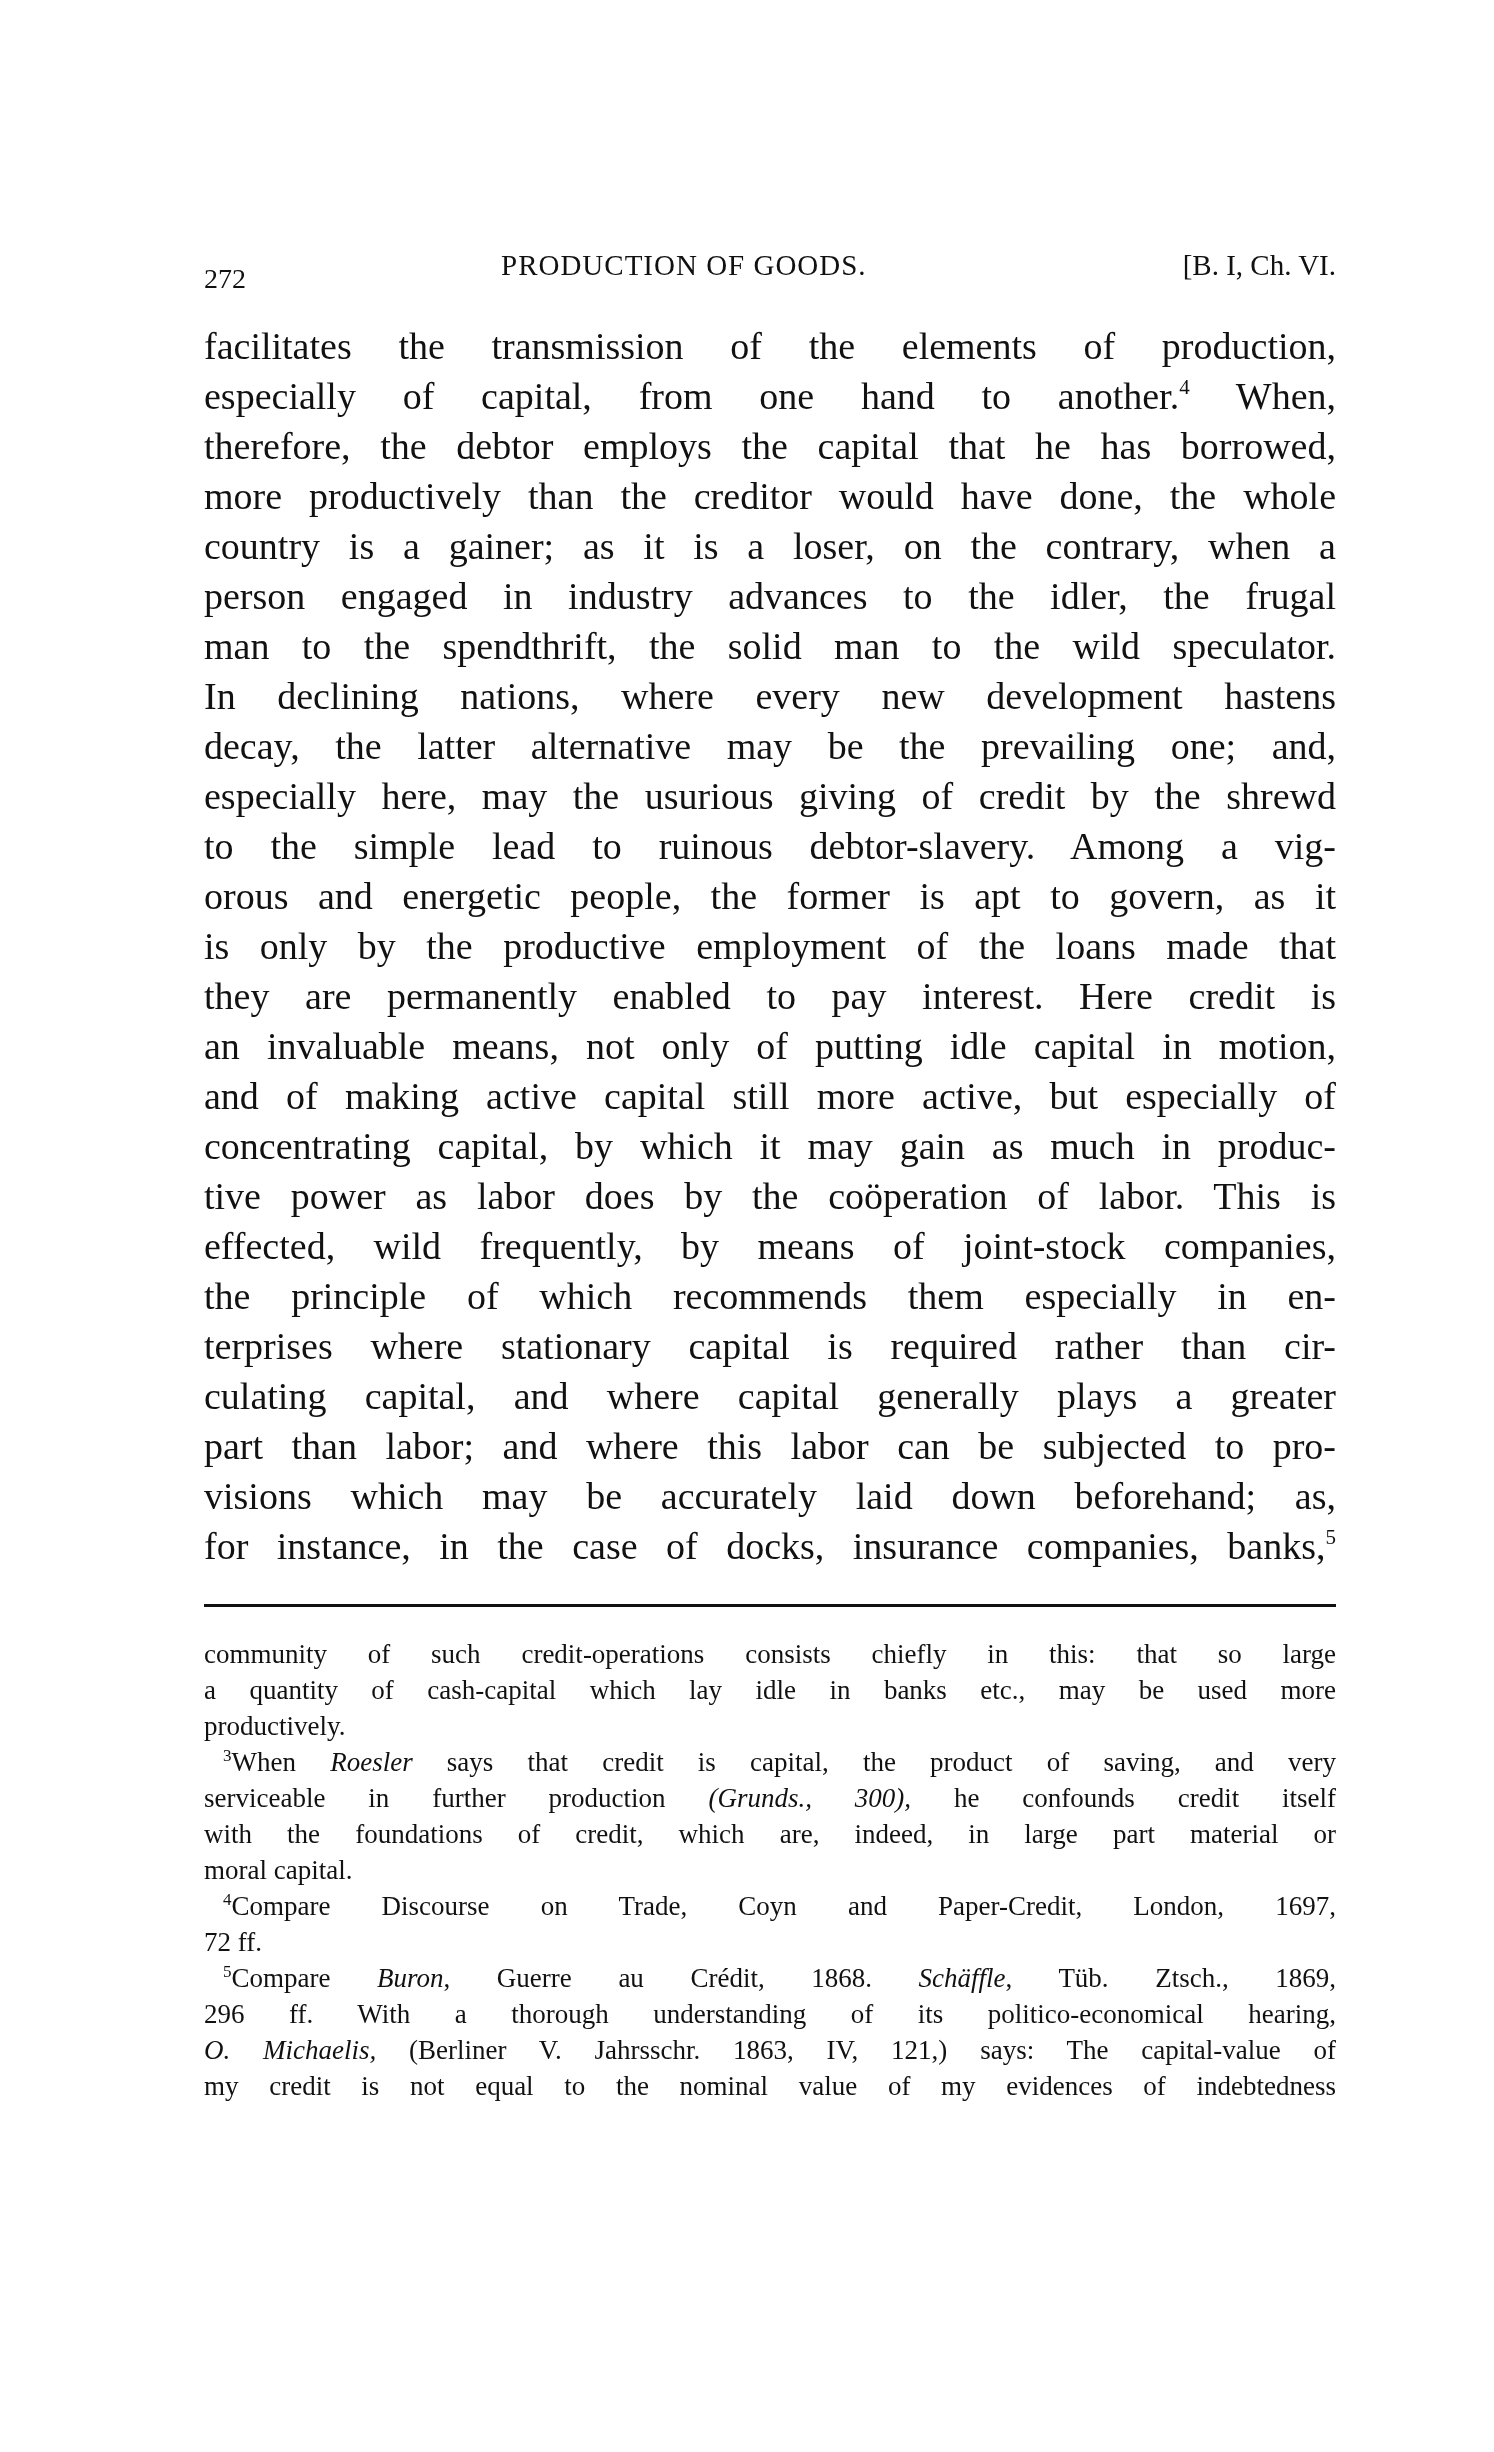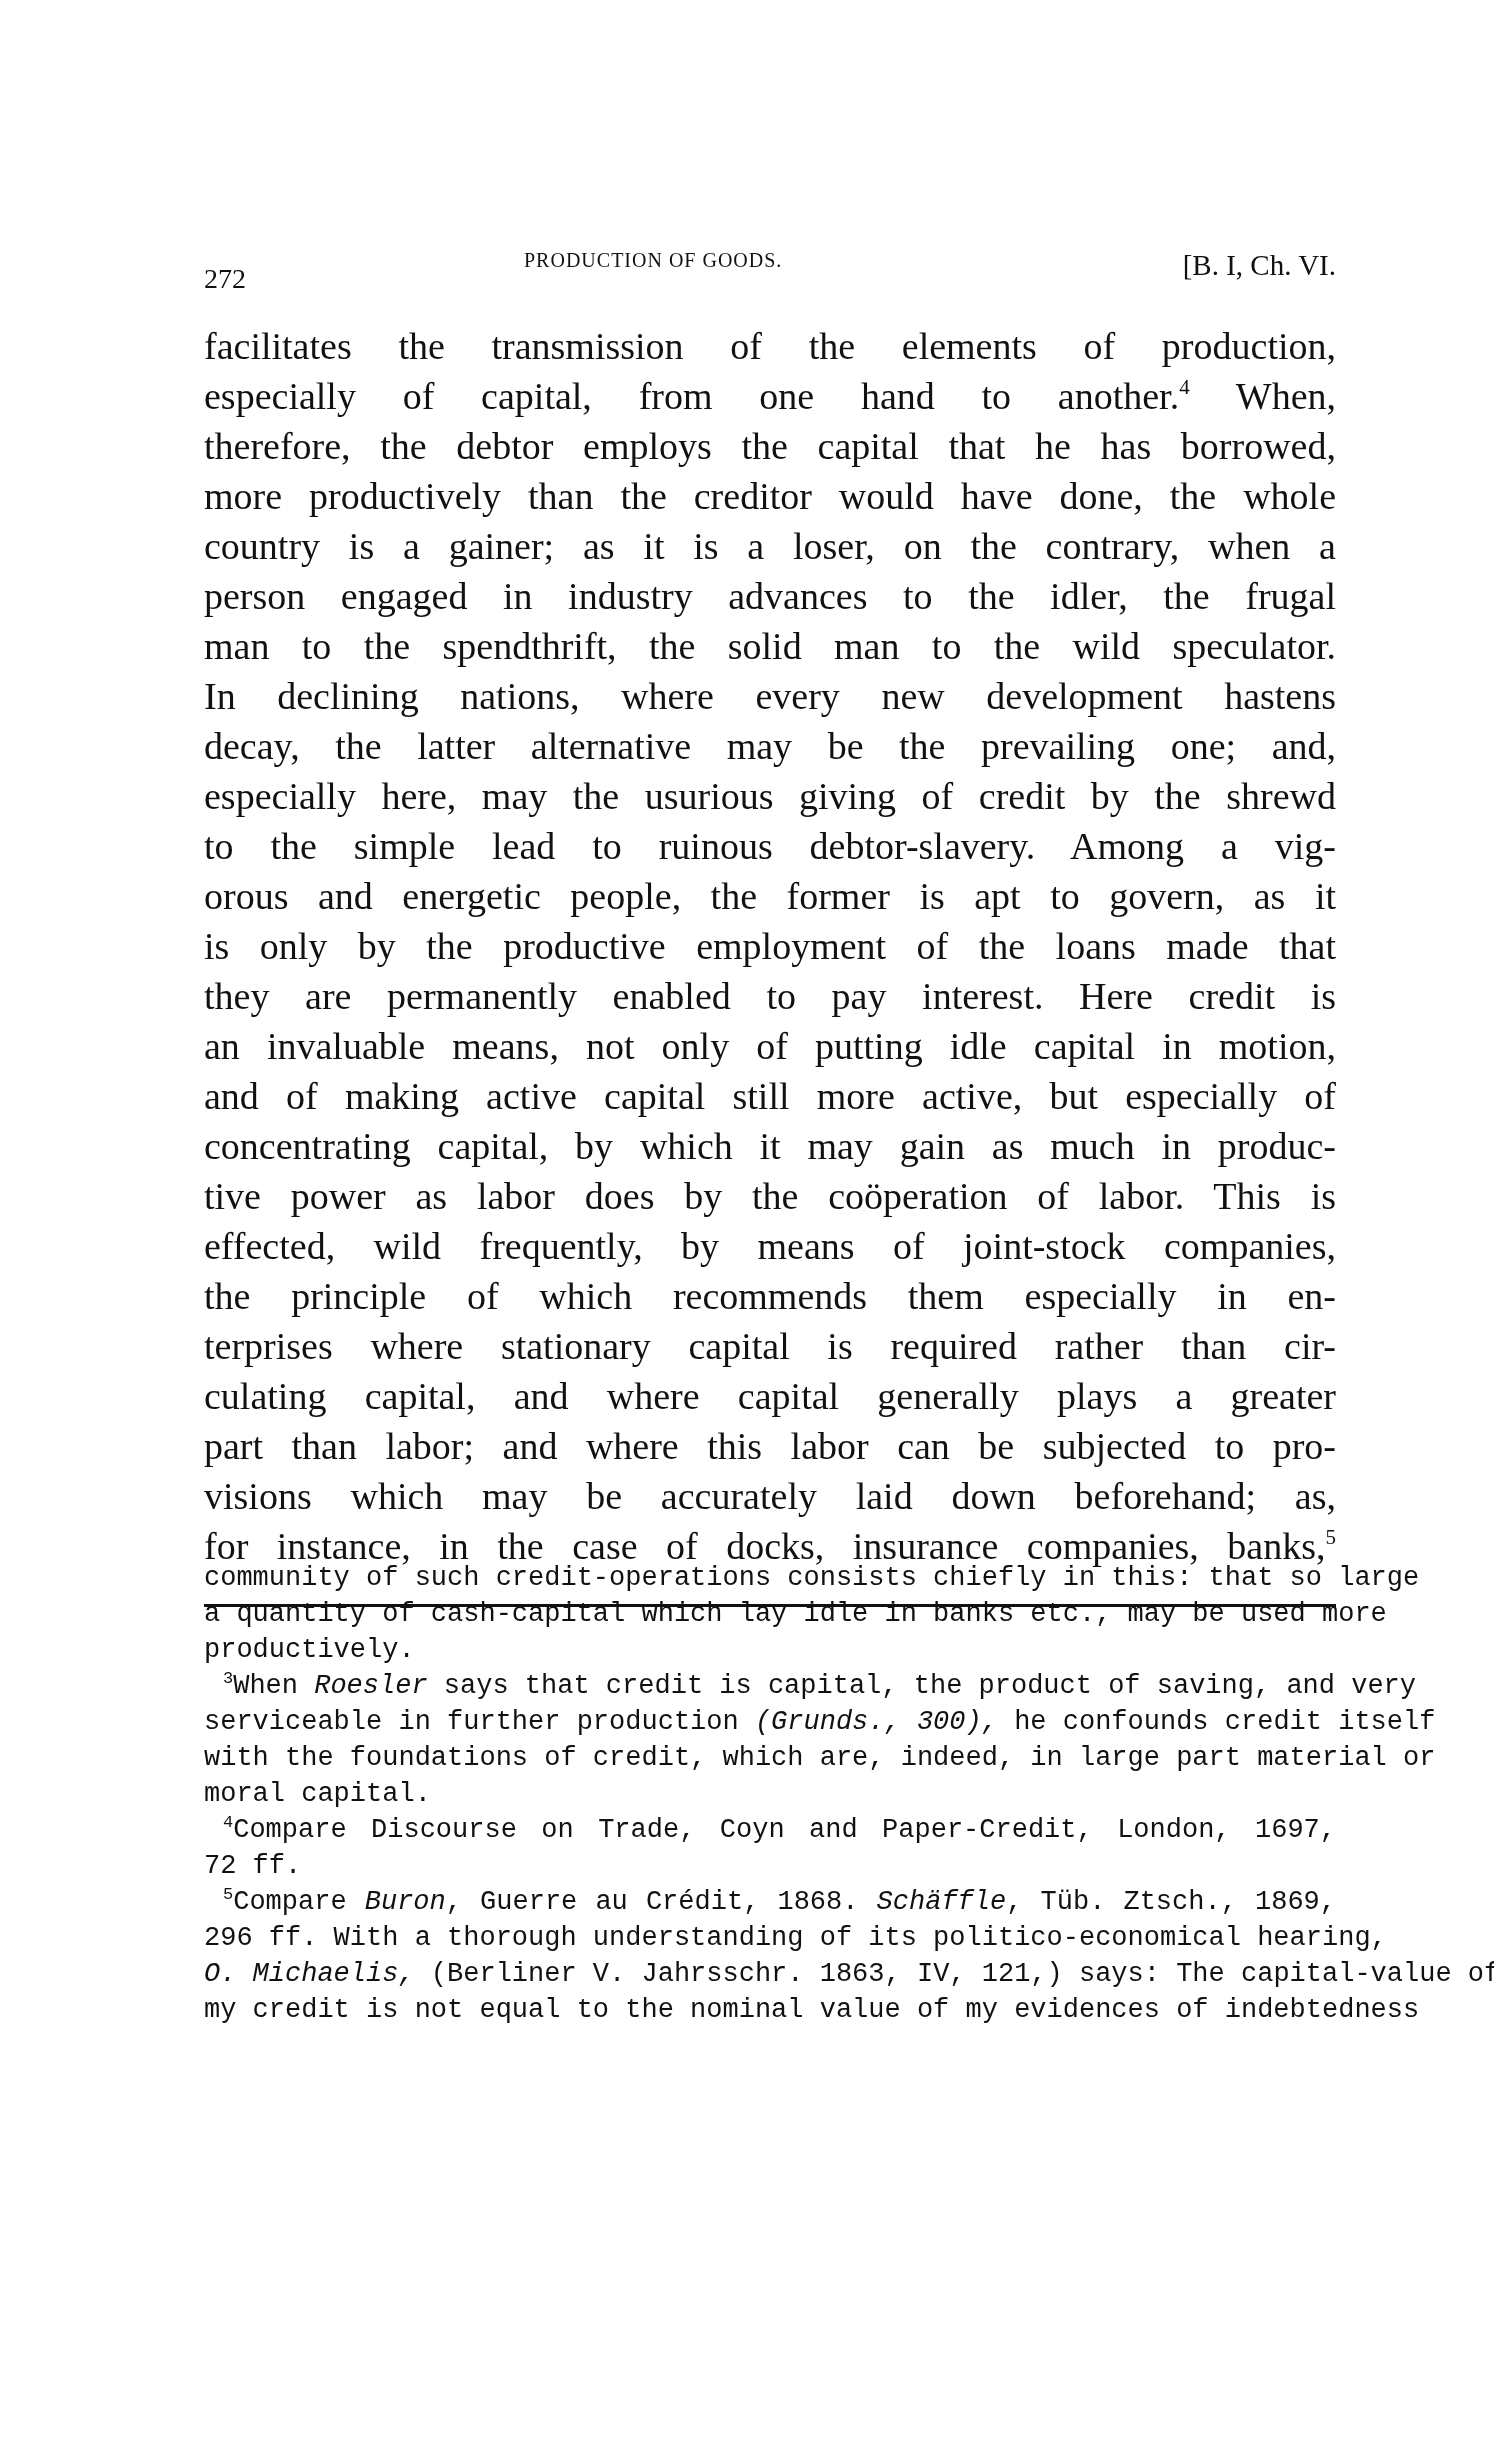--- a/index.html
+++ b/index.html
@@ -1,30 +1,30 @@
 <!DOCTYPE html>
 <html><head>
   <meta charset="utf-8">
   <style>
     html, body { margin: 0; padding: 0; background: #ffffff; }
     body { width: 1494px; height: 2453px; position: relative; overflow: hidden; color: #111; }
     .page { position: absolute; left: 204px; top: 0; width: 1132px; }
     .header { position: absolute; top: 247px; left: 0; width: 1132px; height: 48px;
       font-family: "Liberation Serif", "DejaVu Serif", serif; font-size: 32.5px; }
     .header .pnum { position: absolute; left: 0; top: 16px; font-size: 28px; }
-    .header .running { position: absolute; left: 320px; top: 1.9px; letter-spacing: 1px; font-size: 20px; }
+    .header .running { position: absolute; left: 297px; top: 1.9px; letter-spacing: 1px; font-size: 29px; }
     .header .section { position: absolute; right: 0; top: 1.9px; font-size: 29px; margin-left: 16px; }
     .body { position: absolute; top: 321px; left: 0; width: 1132px;
       font-family: Liberation Serif, serif; font-size: 38px; line-height: 50px; }
     .line { display: block; white-space: nowrap; text-align: justify; text-align-last: justify; height: 50px; }
     .line.last { text-align-last: justify; }
     sup { font-size: 21px; vertical-align: 15.3px; line-height: 0; }
     .rule { position: absolute; top: 1604px; left: 0; width: 1132px; height: 2.9px; background: #111; }
-    .notes { position: absolute; top: 1560px; left: 0; width: 1132px;
-      font-family: Liberation Mono, monospace; font-size: 27px; line-height: 36px; }
+    .notes { position: absolute; top: 1636px; left: 0; width: 1132px;
+      font-family: Liberation Serif, serif; font-size: 27px; line-height: 36px; }
     .nline { display: block; white-space: nowrap; text-align: justify; text-align-last: justify; height: 36px; }
     .nline.left { text-align-last: left; }
     .nline.indent { padding-left: 19px; }
     .notes sup { font-size: 17px; vertical-align: 9.6px; }
     .ital { font-style: italic; }
   </style>
 </head>
 <body>
 
 <div class="page">

